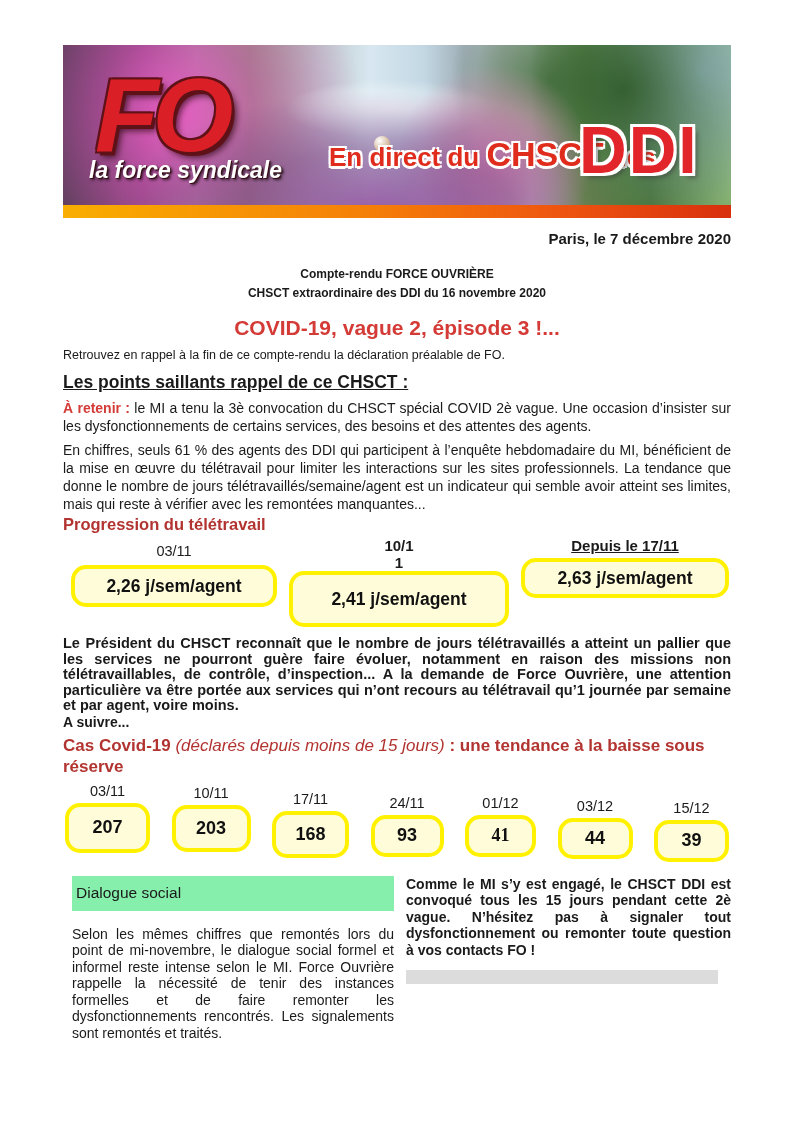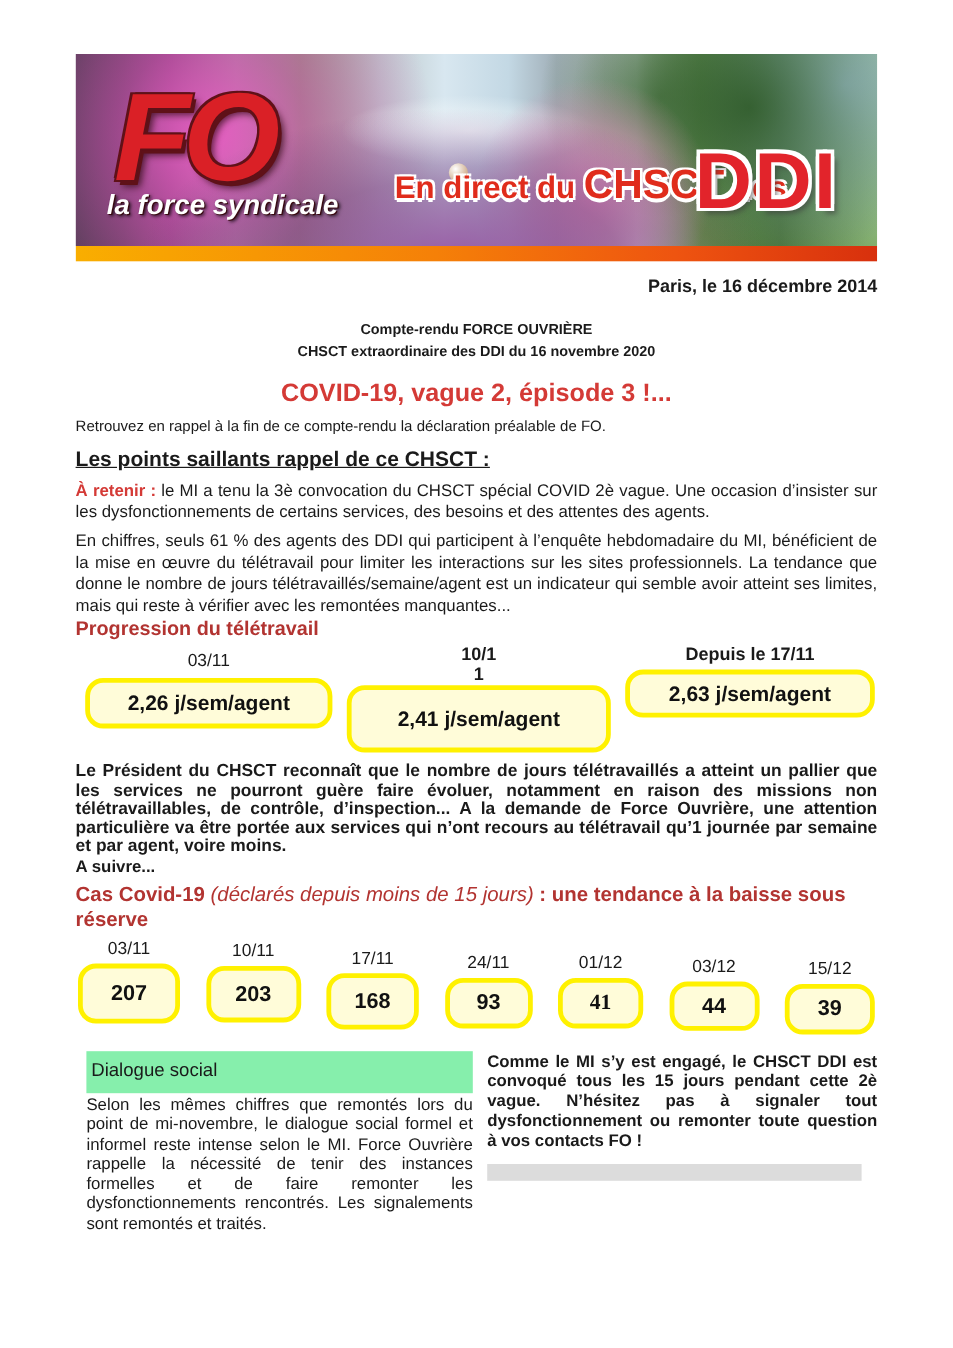--- a/index.html
+++ b/index.html
@@ -57,21 +57,21 @@
 
   .prog-heading { margin-top: 2px; font-size: 16.5px; font-weight: 700; }
 
   
   .tw-row { display: flex; margin-top: 3px; padding-left: 8px; gap: 12px; align-items: flex-start; }
   .tw-col { display: flex; flex-direction: column; align-items: center; }
   .tw-col.c1 { width: 206px; } .tw-col.c2 { width: 220px; } .tw-col.c3 { width: 208px; }
   .tw-label { font-size: 14.5px; text-align: center; white-space: pre-line; line-height: 17px; }
   .tw-col.c2 .tw-label, .tw-col.c3 .tw-label { font-weight: 700; font-size: 15px; }
   .tw-col.c1 .tw-label { margin-top: 6px; margin-bottom: 5px; }
-  .tw-col.c3 .tw-label { margin-bottom: 4px; }
+  .tw-col.c3 .tw-label { margin-bottom: 4px; text-decoration: underline; }
   .badge { background: #fffcd9; border: 4px solid #fff100; border-radius: 15px;
       font-weight: 700; color: #111; display: flex; align-items: center; justify-content: center; }
   .tw-badge { width: 100%; font-size: 17.5px; }
   .tw-col.c1 .tw-badge { height: 42px; }
   .tw-col.c2 .tw-badge { height: 56px; }
   .tw-col.c3 .tw-badge { height: 40px; }
 
   
   .president { margin-top: 9px; font-size: 14.5px; font-weight: 700; line-height: 15.5px; text-align: justify; }
   .followup { font-size: 14px; font-weight: 700; line-height: 16px; }
@@ -97,21 +97,21 @@
   .cv-col:nth-child(5) .cv-badge { height: 42px; width: 71px; font-family: Liberation Serif, serif; }
   .cv-col:nth-child(6) .cv-badge { height: 41px; width: 75px; }
   .cv-col:nth-child(7) .cv-badge { height: 42px; width: 75px; }
 
   
   .columns { display: flex; margin-top: 14px; padding-left: 9px; gap: 12px; }
   .col-left { width: 322px; }
   .col-right { width: 325px; }
   .gray-bar { background: #86efac; height: 35px; font-size: 15.5px; font-weight: 400;
       padding-left: 4px; display: flex; align-items: center; }
-  .col-text { margin-top: 1px; font-size: 14px; line-height: 16.5px; text-align: justify; }
+  .col-text { margin-top: 15px; font-size: 14px; line-height: 16.5px; text-align: justify; }
   .gray-bar-empty { background: #dcdcdc; height: 14px; width: 312px; margin-top: 12px; }
 
   .red-text { color: #d43a36; }
   .brick-text { color: #b23431; }
 </style>
 </head>
 <body>
 
 <div class="page">
   <div class="content">
@@ -126,21 +126,21 @@
         <div class="ph ph-crowd"></div>
         <div class="ball"></div>
       </div>
       <div class="fo-logo">FO</div>
       <div class="fo-tagline">la force syndicale</div>
       <div class="strapline"><span class="strap-sm">En direct du </span><span class="strap-lg">CHSCT</span><span class="strap-sm"> des</span></div>
       <div class="ddi">DDI</div>
       <div class="banner-bar"></div>
     </div>
 
-    <div class="date-line">Paris, le 16 décembre 2014</div>
+    <div class="date-line">Paris, le 7 décembre 2020</div>
 
     <div class="titles">
       <div>Compte-rendu FORCE OUVRIÈRE</div>
       <div>CHSCT extraordinaire des DDI du 16 novembre 2020</div>
     </div>
 
     <div class="headline red-text">COVID-19, vague 2, épisode 3 !...</div>
 
     <div class="note">Retrouvez en rappel à la fin de ce compte-rendu la déclaration préalable de FO.</div>
 

